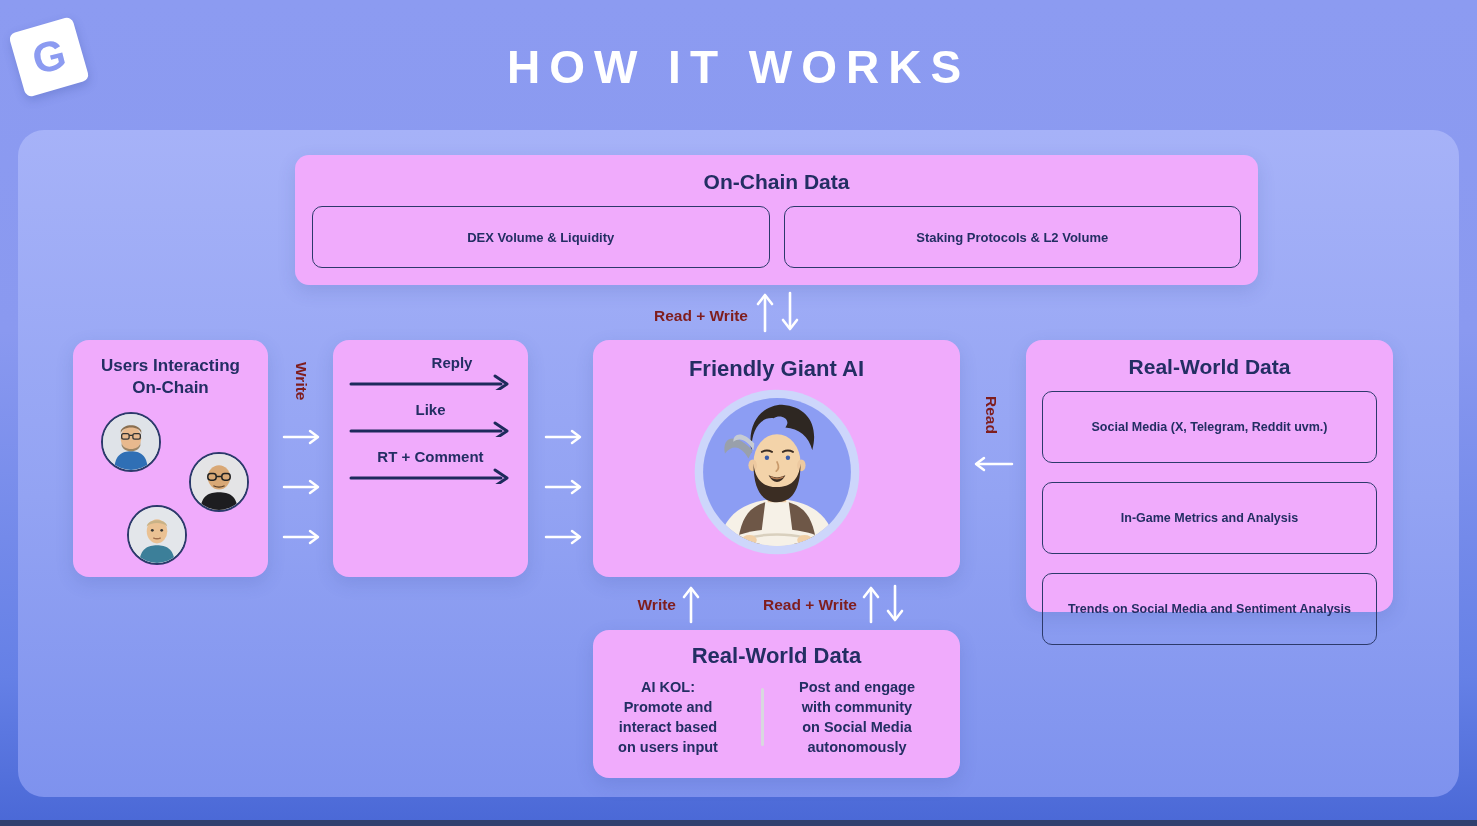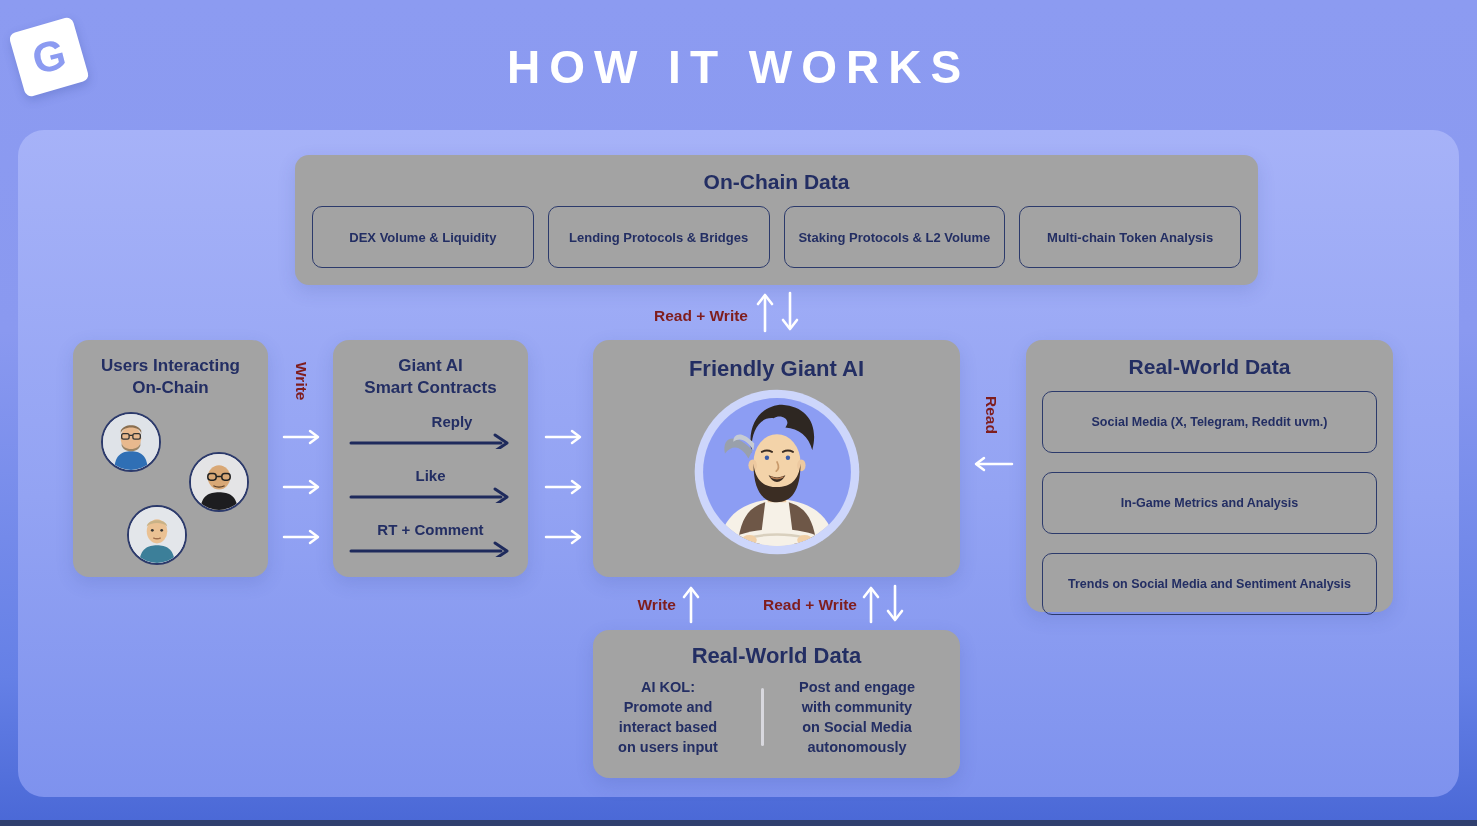--- a/index.html
+++ b/index.html
@@ -28,21 +28,21 @@
 
   
   .panel {
     left:18px; top:130px; width:1441px; height:667px;
     border-radius:26px;
     background:linear-gradient(180deg,#A6B2F8 0%,#93A3F3 55%,#7E92EE 100%);
   }
 
   
   .card {
-    position:absolute; background:#a3a3a3; border-radius:16px;
+    position:absolute; background:#f0abfc; border-radius:16px;
     box-shadow:0 6px 18px rgba(40,60,140,.15);
   }
   .card-title {
     text-align:center; color:#232E63; font-weight:700;
   }
   .pre { white-space:pre-line; }
 
   
   .onchain { left:295px; top:155px; width:963px; height:130px; border-radius:14px; }
   .onchain .card-title { font-size:21px; padding-top:15px; }
@@ -57,30 +57,30 @@
   .users { left:73px; top:340px; width:195px; height:237px; }
   .users .card-title { font-size:17px; padding-top:15px; line-height:1.3; }
   .avatar { position:absolute; width:60px; height:60px; border-radius:50%;
             border:2px solid #2C3A6B; overflow:hidden; background:#e8e8ec; }
 
   .contracts { left:333px; top:340px; width:195px; height:237px; }
   .contracts .card-title { font-size:17px; padding-top:15px; line-height:1.3; }
   .action-label { text-align:center; color:#232E63; font-size:15px; font-weight:700; }
   .action-arrow { display:block; margin:1px auto 0 auto; }
   .a1 { margin-top:14px;margin-left:43px; }
-  .a2, .a3 { margin-top:18px; }
+  .a2, .a3 { margin-top:11px; }
 
   .giant { left:593px; top:340px; width:367px; height:237px; }
   .giant .card-title { font-size:22px; padding-top:16px; }
 
   .realright { left:1026px; top:340px; width:367px; height:272px; }
   .realright .card-title { font-size:21px; padding-top:15px; }
   .rr-list { display:flex; flex-direction:column; gap:19px; padding:12px 16px 0 16px; }
   .rr-item {
-    height:62px; border:1px solid #2C3A6B; border-radius:10px;
+    height:72px; border:1px solid #2C3A6B; border-radius:10px;
     display:flex; align-items:center; justify-content:center;
     color:#232E63; font-size:12.5px; font-weight:600; text-align:center; padding:0 10px;
   }
 
   
   .realbottom { left:593px; top:630px; width:367px; height:148px; }
   .realbottom .card-title { font-size:22px; padding-top:13px; }
   .rb-cols { display:flex; justify-content:flex-start; align-items:center; gap:18px; margin-top:8px; }
   .rb-col { width:150px; text-align:center; color:#232E63; font-size:14.5px; font-weight:600; line-height:1.38; }
   .rb-divider { width:3px; height:58px; background:#D8D8DE; border-radius:2px; }
@@ -96,23 +96,21 @@
   <span>G</span>
 </div>
 <div class="abs main-title">HOW IT WORKS</div>
 
 <div class="abs panel"></div>
 
 <div class="card onchain">
   <div class="card-title">On-Chain Data</div>
   <div class="onchain-row">
     <div class="chip">DEX Volume &amp; Liquidity</div>
-    <div class="chip">Lending Protocols &amp; Bridges</div>
     <div class="chip">Staking Protocols &amp; L2 Volume</div>
-    <div class="chip">Multi-chain Token Analysis</div>
   </div>
 </div>
 
 <div class="abs flow-label" style="left:600px; top:307px; width:148px; text-align:right;">Read + Write</div>
 <svg class="abs" style="left:756px; top:291px;" width="18" height="42">
   <line x1="9" y1="40" x2="9" y2="6" stroke="#fff" stroke-width="2.6" stroke-linecap="round"></line>
   <polyline points="2,13 9,4 16,13" fill="none" stroke="#fff" stroke-width="2.6" stroke-linecap="round" stroke-linejoin="round"></polyline>
 </svg>
 <svg class="abs" style="left:781px; top:291px;" width="18" height="42">
   <line x1="9" y1="2" x2="9" y2="36" stroke="#fff" stroke-width="2.6" stroke-linecap="round"></line>
@@ -166,22 +164,20 @@
 <svg class="abs" style="left:282px; top:479px;" width="40" height="16">
   <line x1="2" y1="8" x2="34" y2="8" stroke="#fff" stroke-width="2.5" stroke-linecap="round"></line>
   <polyline points="28,2 36,8 28,14" fill="none" stroke="#fff" stroke-width="2.5" stroke-linecap="round" stroke-linejoin="round"></polyline>
 </svg>
 <svg class="abs" style="left:282px; top:529px;" width="40" height="16">
   <line x1="2" y1="8" x2="34" y2="8" stroke="#fff" stroke-width="2.5" stroke-linecap="round"></line>
   <polyline points="28,2 36,8 28,14" fill="none" stroke="#fff" stroke-width="2.5" stroke-linecap="round" stroke-linejoin="round"></polyline>
 </svg>
 
 <div class="card contracts">
-  <div class="card-title pre">Giant AI
-Smart Contracts</div>
   <div class="a1 action-label">Reply</div>
   <svg class="action-arrow" width="164" height="18">
     <line x1="2" y1="12" x2="152" y2="12" stroke="#1E2A5C" stroke-width="3" stroke-linecap="round"></line>
     <polyline points="146,4 158,12 146,20" fill="none" stroke="#1E2A5C" stroke-width="3" stroke-linecap="round" stroke-linejoin="round"></polyline>
   </svg>
   <div class="a2 action-label">Like</div>
   <svg class="action-arrow" width="164" height="18">
     <line x1="2" y1="12" x2="152" y2="12" stroke="#1E2A5C" stroke-width="3" stroke-linecap="round"></line>
     <polyline points="146,4 158,12 146,20" fill="none" stroke="#1E2A5C" stroke-width="3" stroke-linecap="round" stroke-linejoin="round"></polyline>
   </svg>

